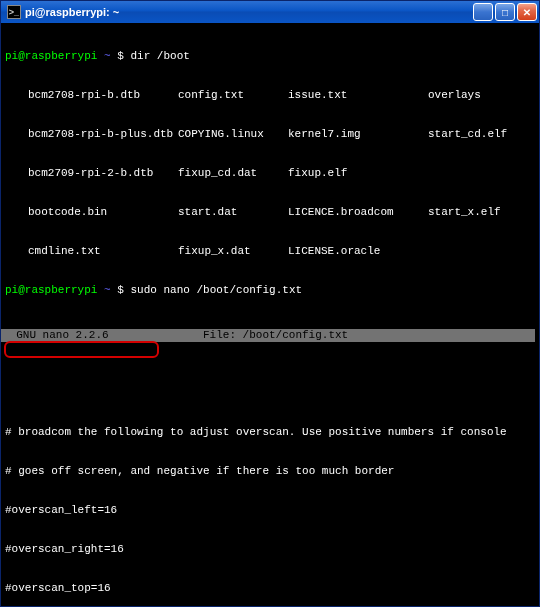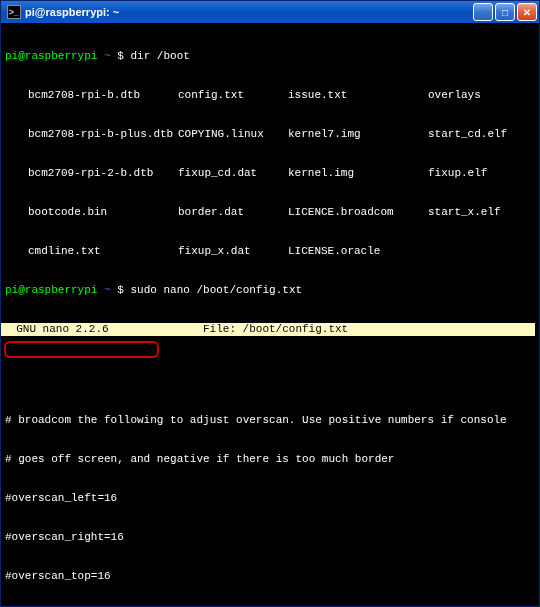--- a/index.html
+++ b/index.html
@@ -67,24 +67,24 @@
   overflow: hidden;
 }
 .blue { color: #6666ff; }
 .white { color: #ffffff; }
 .row { display: flex; }
 .prompt-user { color: #00ff00; }
 .dircols { display: grid; grid-template-columns: 150px 110px 140px 120px; }
 .dircols span { color: #fff; margin-left: 23px; }
 .nano-header {
   display: flex;
-  background: #fef9c3;
+  background: #737373;
   color: #000;
   padding: 0 2px;
-  margin: 0 -4px;
+  margin: 6px -4px;
 }
 .nano-header .ver { width: 200px; }
 .nano-header .file { flex: 1; text-align: left; }
 .highlight-box {
   position: absolute;
   border: 2px solid #d40000;
   border-radius: 6px;
   left: 3px;
   top: 340px;
   width: 155px;
@@ -105,22 +105,22 @@
         </div>
       <div class="win-btn max">□</div>
       <div class="win-btn close">✕</div>
     </div>
   </div>
 
   <div class="terminal">
     <div class="row"><span class="prompt-user">pi@raspberrypi</span><span class="prompt-user"> </span><span class="blue">~</span><span class="white"> $ </span><span class="white">dir /boot</span></div>
     <div class="dircols"><span>bcm2708-rpi-b.dtb</span><span>config.txt</span><span>issue.txt</span><span>overlays</span></div>
     <div class="dircols"><span>bcm2708-rpi-b-plus.dtb</span><span>COPYING.linux</span><span>kernel7.img</span><span>start_cd.elf</span></div>
-    <div class="dircols"><span>bcm2709-rpi-2-b.dtb</span><span>fixup_cd.dat</span><span>kernel.img</span><span>fixup.elf</span></div>
-    <div class="dircols"><span>bootcode.bin</span><span>border.dat</span><span>LICENCE.broadcom</span><span>start_x.elf</span></div>
+    <div class="dircols"><span>bcm2709-rpi-2-b.dtb</span><span>fixup_cd.dat</span><span>fixup.elf</span></div>
+    <div class="dircols"><span>bootcode.bin</span><span>start.dat</span><span>LICENCE.broadcom</span><span>start_x.elf</span></div>
     <div class="dircols"><span>cmdline.txt</span><span>fixup_x.dat</span><span>LICENSE.oracle</span><span></span></div>
     <div class="row"><span class="prompt-user">pi@raspberrypi</span><span class="prompt-user"> </span><span class="blue">~</span><span class="white"> $ </span><span class="white">sudo nano /boot/config.txt</span></div>
     <div class="nano-header">
       <span class="ver">  GNU nano 2.2.6</span>
       <span class="file">File: /boot/config.txt</span>
     </div>
     <div></div>
     <div></div>
     <div># broadcom the following to adjust overscan. Use positive numbers if console</div>
     <div># goes off screen, and negative if there is too much border</div>

